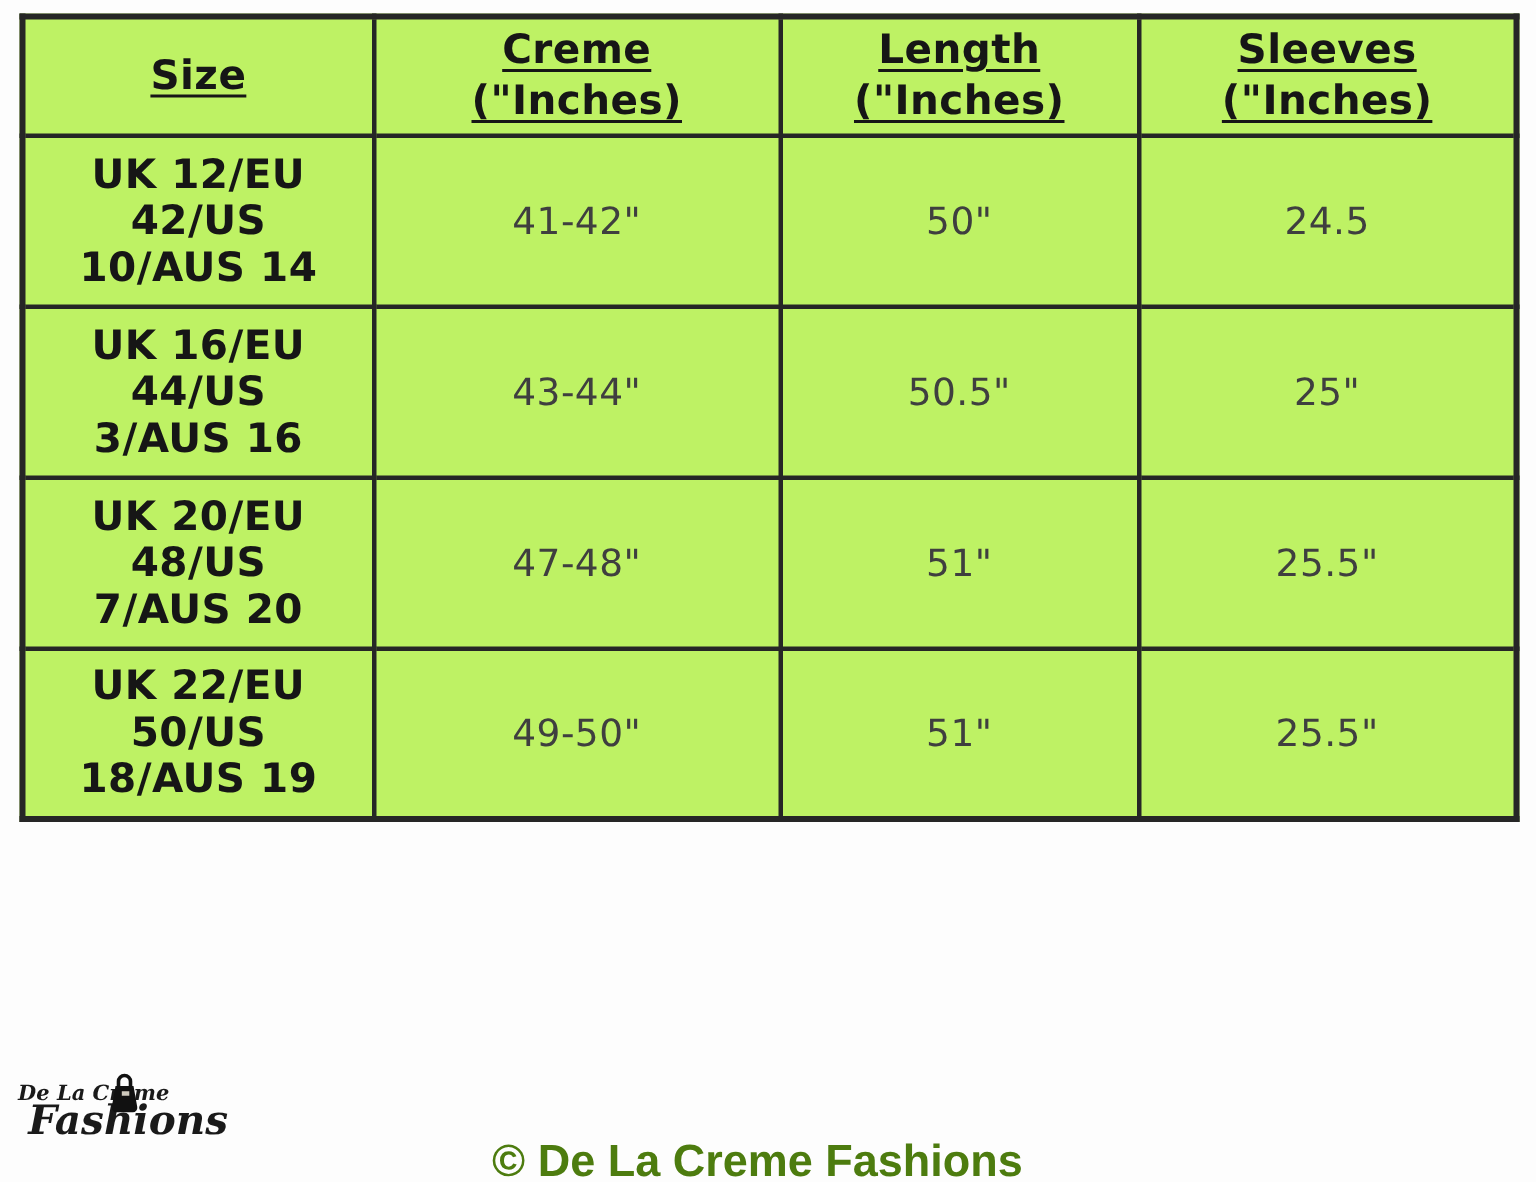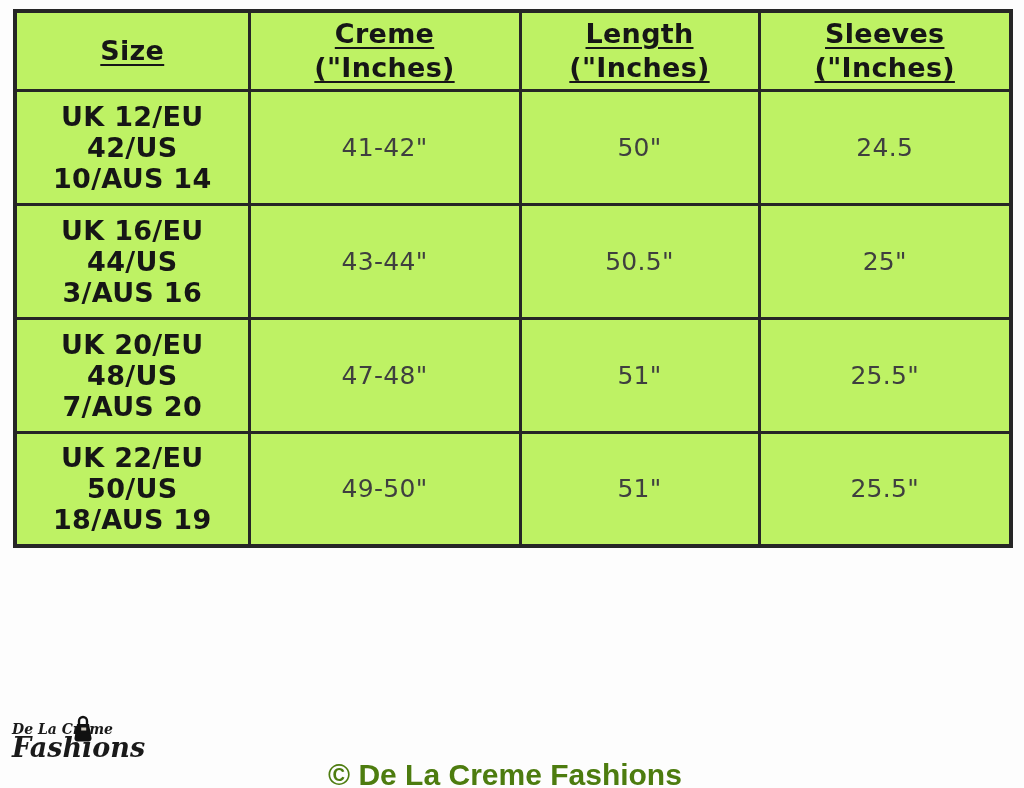--- a/index.html
+++ b/index.html
@@ -83,20 +83,21 @@
   }
   .logo-bottom {
     display: block;
     font-family: "DejaVu Serif", serif;
     font-style: italic;
     font-weight: bold;
     font-size: 27px;
     line-height: 26px;
     margin-top: -2px;
     white-space: nowrap;
+    text-align: right;
   }
   .bag-icon {
     position: absolute;
     left: 60px; top: -8px;
     width: 22px; height: 32px;
   }
 </style>
 </head>
 <body>
 

